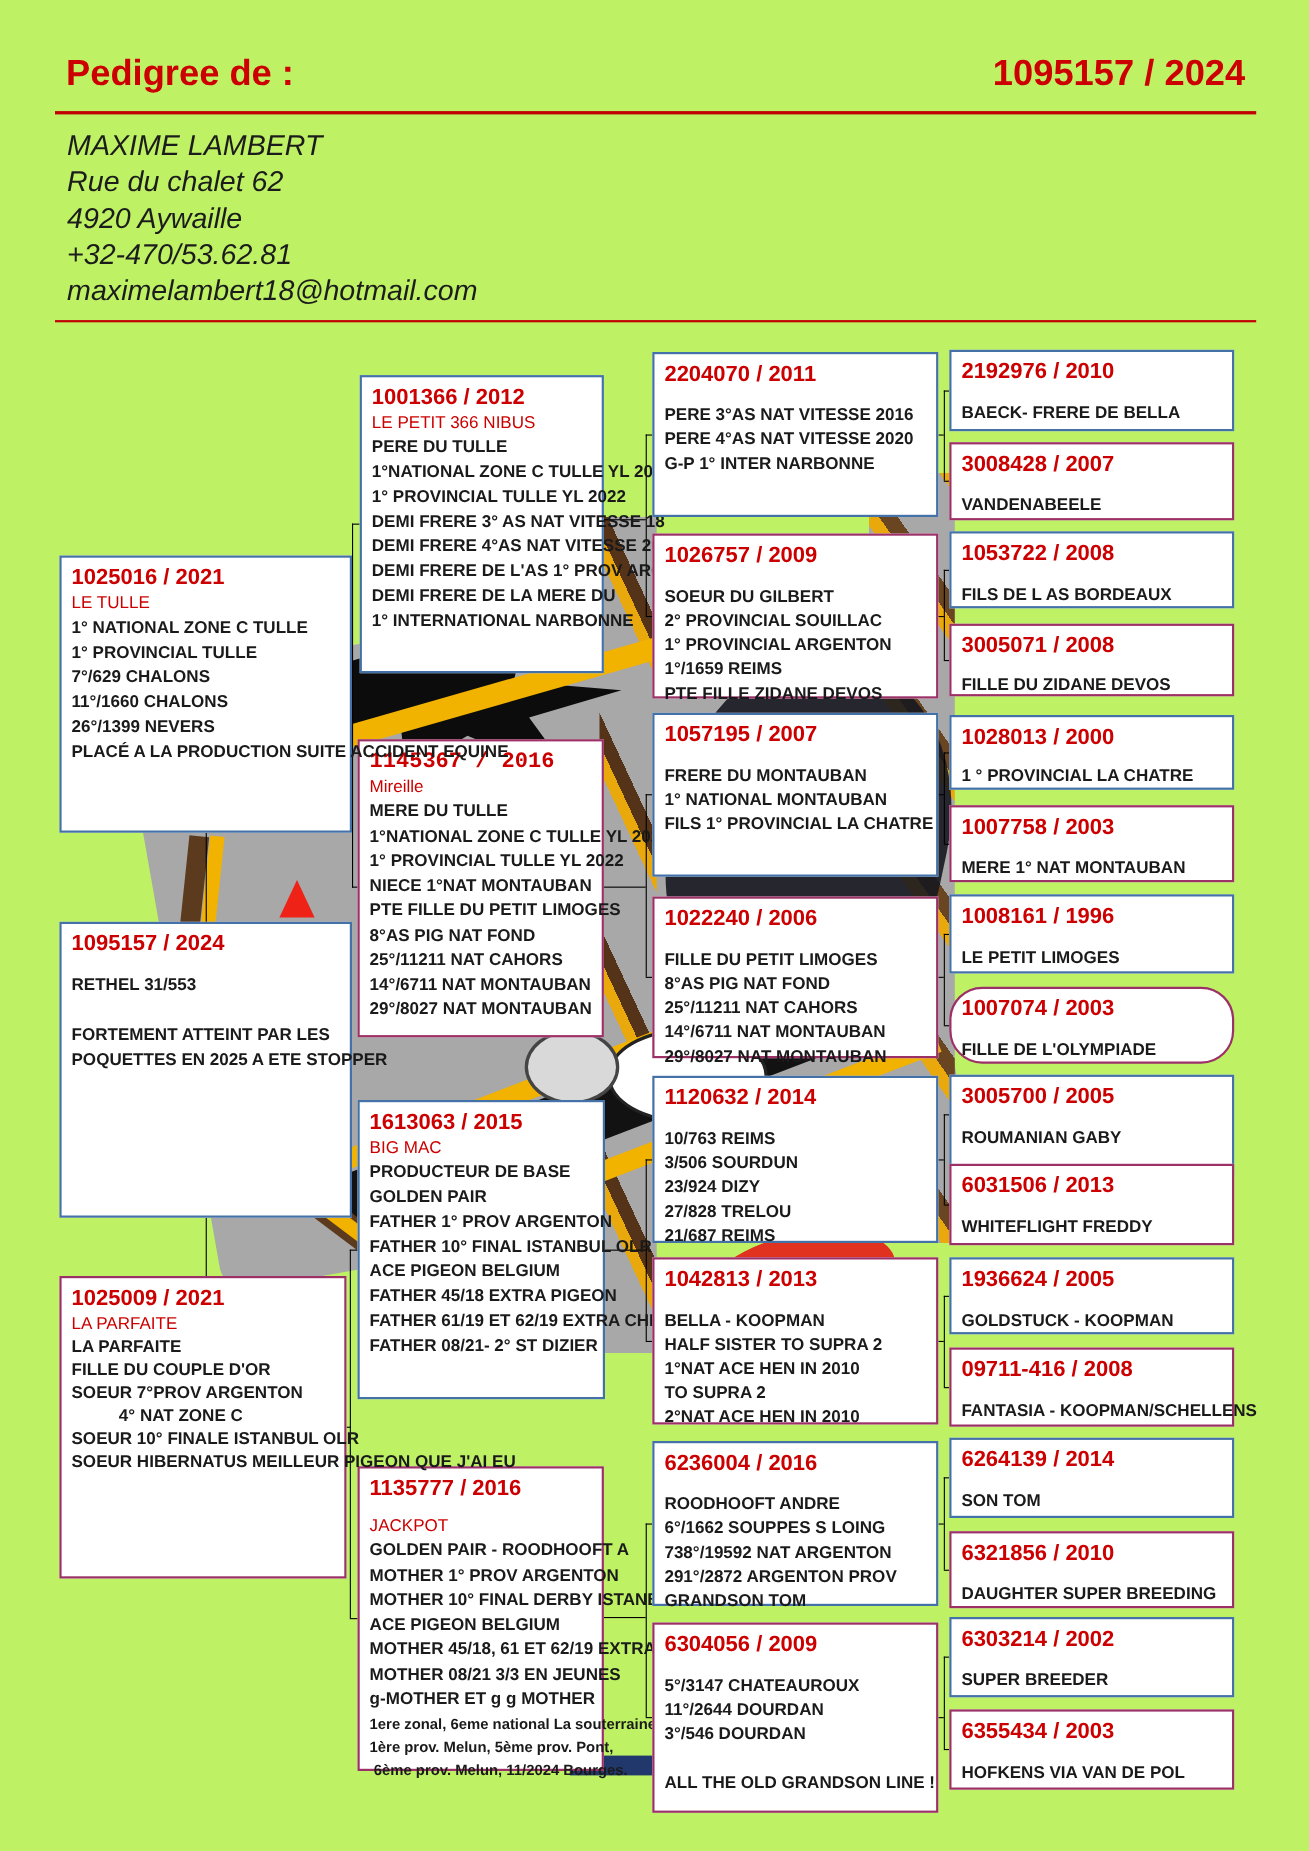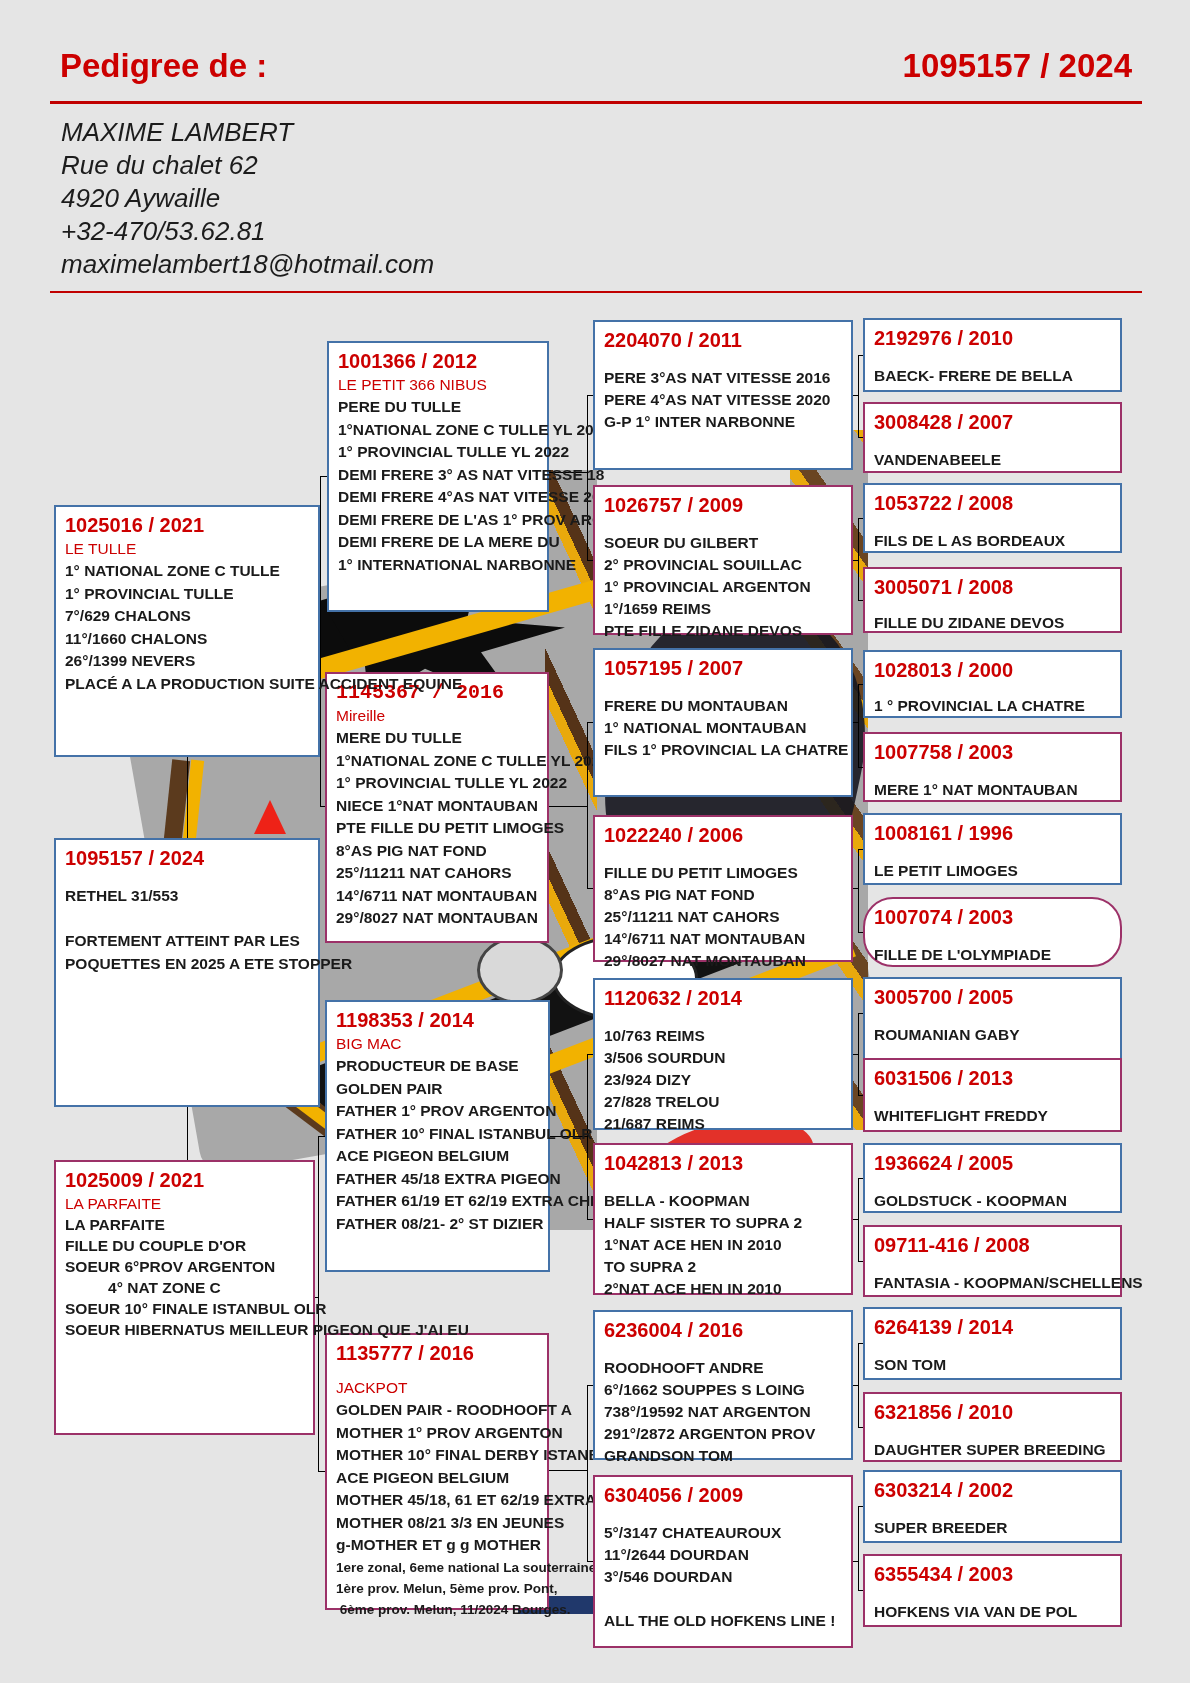--- a/index.html
+++ b/index.html
@@ -1,16 +1,16 @@
 <!DOCTYPE html>
 <html><head>
 <meta charset="utf-8">
 <style>
   html,body{margin:0;padding:0;background:#888;}
-  .page{position:relative;width:1190px;height:1683px;background:#e5e5e5;
+  .page{position:relative;width:1190px;height:1683px;background:#bef264;
         font-family:"Liberation Sans",sans-serif;overflow:hidden;margin:0 auto;}
   
   .hdr-title{position:absolute;left:60px;top:47px;font-size:33px;font-weight:bold;color:#cc0000;white-space:nowrap;}
   .hdr-ring{position:absolute;right:58px;top:47px;font-size:33px;font-weight:bold;color:#cc0000;white-space:nowrap;}
   .rule{position:absolute;left:50px;width:1092px;background:#c00000;}
   .rule1{top:101px;height:3px;}
   .rule2{top:291px;height:2px;}
   .owner{position:absolute;left:61px;top:116px;font-style:italic;font-size:26px;line-height:33px;color:#1c1c1c;}
   .owner div{white-space:nowrap;}
   
@@ -106,21 +106,21 @@
         <div class="line">7°/629 CHALONS</div>
         <div class="line">11°/1660 CHALONS</div>
         <div class="line">26°/1399 NEVERS</div>
         <div class="line">PLACÉ A LA PRODUCTION SUITE ACCIDENT EQUINE</div>
       </div>
       <div class="box lh21" style="left: 54px; top: 1160px; width: 261px; height: 275px; z-index: 3; border-color: rgb(156, 49, 104);">
         <div class="ring" style="margin-bottom: 0px;">1025009 / 2021</div>
         <div class="bname">LA PARFAITE</div>
         <div class="line">LA PARFAITE</div>
         <div class="line">FILLE DU COUPLE D'OR</div>
-        <div class="line">SOEUR 6°PROV ARGENTON</div>
+        <div class="line">SOEUR 7°PROV ARGENTON</div>
         <div class="line">          4° NAT ZONE C</div>
         <div class="line">SOEUR 10° FINALE ISTANBUL OLR</div>
         <div class="line">SOEUR HIBERNATUS MEILLEUR PIGEON QUE J'AI EU</div>
       </div>
       <div class="box" style="left: 327px; top: 341px; width: 222px; height: 271px; z-index: 2; border-color: rgb(68, 114, 168);">
         <div class="ring" style="margin-bottom: 0px;">1001366 / 2012</div>
         <div class="bname">LE PETIT 366 NIBUS</div>
         <div class="line">PERE DU TULLE</div>
         <div class="line">1°NATIONAL ZONE C TULLE YL 2022</div>
         <div class="line">1° PROVINCIAL TULLE YL 2022</div>
@@ -137,21 +137,21 @@
         <div class="line">1°NATIONAL ZONE C TULLE YL 2022</div>
         <div class="line">1° PROVINCIAL TULLE YL 2022</div>
         <div class="line">NIECE 1°NAT MONTAUBAN</div>
         <div class="line">PTE FILLE DU PETIT LIMOGES</div>
         <div class="line">8°AS PIG NAT FOND</div>
         <div class="line">25°/11211 NAT CAHORS</div>
         <div class="line">14°/6711 NAT MONTAUBAN</div>
         <div class="line">29°/8027 NAT MONTAUBAN</div>
       </div>
       <div class="box" style="left: 325px; top: 1000px; width: 225px; height: 272px; z-index: 2; border-color: rgb(68, 114, 168);">
-        <div class="ring" style="margin-bottom: 0px;">1198353 / 2014</div>
+        <div class="ring" style="margin-bottom: 0px;">1613063 / 2015</div>
         <div class="bname">BIG MAC</div>
         <div class="line">PRODUCTEUR DE BASE</div>
         <div class="line">GOLDEN PAIR</div>
         <div class="line">FATHER 1° PROV ARGENTON</div>
         <div class="line">FATHER 10° FINAL ISTANBUL OLR</div>
         <div class="line">ACE PIGEON BELGIUM</div>
         <div class="line">FATHER 45/18 EXTRA PIGEON</div>
         <div class="line">FATHER 61/19 ET 62/19 EXTRA CHEZ</div>
         <div class="line">FATHER 08/21- 2° ST DIZIER</div>
       </div>
@@ -220,21 +220,21 @@
         <div class="line">738°/19592 NAT ARGENTON</div>
         <div class="line">291°/2872 ARGENTON PROV</div>
         <div class="line">GRANDSON TOM</div>
       </div>
       <div class="box c3" style="left: 593px; top: 1475px; width: 260px; height: 173px; z-index: 4; border-color: rgb(156, 49, 104);">
         <div class="ring" style="margin-bottom: 14px;">6304056 / 2009</div>
         <div class="line">5°/3147 CHATEAUROUX</div>
         <div class="line">11°/2644 DOURDAN</div>
         <div class="line">3°/546 DOURDAN</div>
         <div class="line"></div>
-        <div class="line">ALL THE OLD HOFKENS LINE !</div>
+        <div class="line">ALL THE OLD GRANDSON LINE !</div>
       </div>
       <div class="box" style="left: 863px; top: 318px; width: 259px; height: 74px; z-index: 5; border-color: rgb(68, 114, 168);">
         <div class="ring" style="margin-bottom: 14px;">2192976 / 2010</div>
         <div class="line">BAECK- FRERE DE BELLA</div>
       </div>
       <div class="box" style="left: 863px; top: 402px; width: 259px; height: 71px; z-index: 5; border-color: rgb(156, 49, 104);">
         <div class="ring" style="margin-bottom: 14px;">3008428 / 2007</div>
         <div class="line">VANDENABEELE</div>
       </div>
       <div class="box" style="left: 863px; top: 483px; width: 259px; height: 70px; z-index: 5; border-color: rgb(68, 114, 168);">

